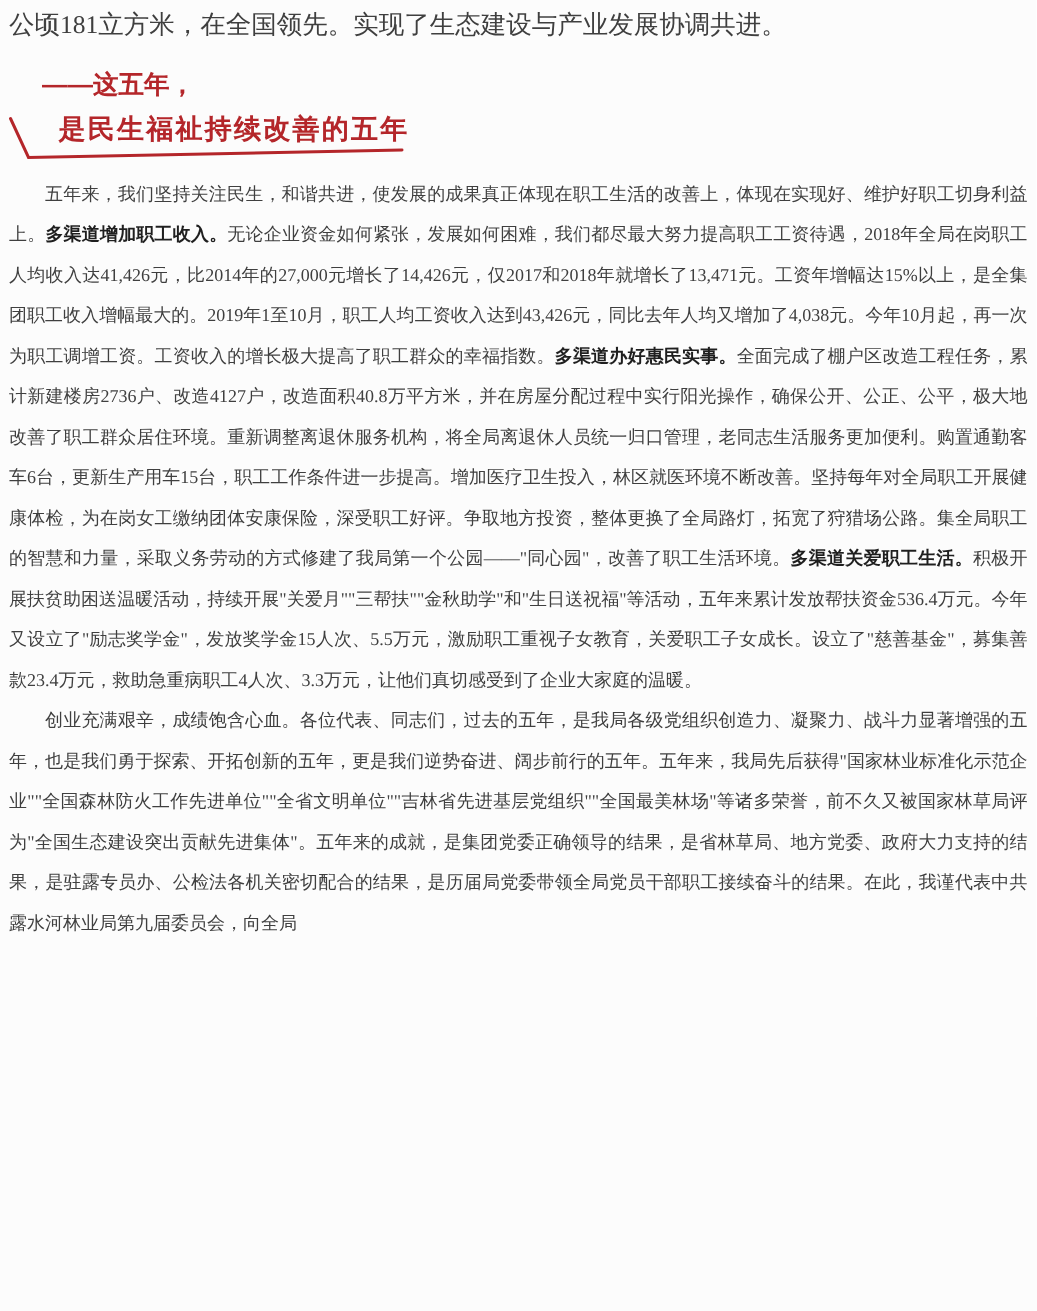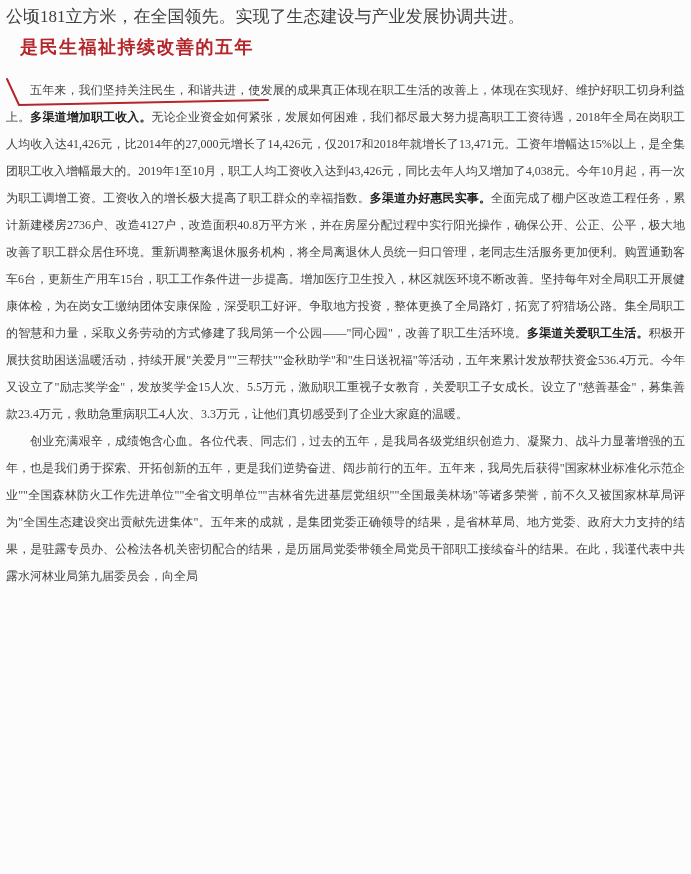--- a/index.html
+++ b/index.html
@@ -28,21 +28,21 @@
   }
   .heading-dash {
     margin: 19px 0 0 28px;
     font-family: "Liberation Sans", "DejaVu Sans", sans-serif;
     font-size: 17px;
     line-height: 20px;
     font-weight: bold;
     color: var(--accent-red);
   }
   .heading-title {
-    margin: 9px 0 0 20px;
+    margin: 9px 0 0 39px;
     font-family: "Liberation Sans", "DejaVu Sans", sans-serif;
     font-size: 18px;
     line-height: 20px;
     font-weight: bold;
     letter-spacing: 1.5px;
     color: var(--accent-red);
   }
   .heading-underline {
     position: absolute;
     left: 0;
@@ -74,20 +74,21 @@
     font-family: "Liberation Sans", "DejaVu Sans", sans-serif;
   }
 </style>
 </head>
 <body>
 
 <div class="page">
 
   <p class="intro-line">公顷181立方米，在全国领先。实现了生态建设与产业发展协调共进。</p>
 
+  <div class="heading-dash">——这五年，</div>
 
   <div class="heading-title">是民生福祉持续改善的五年</div>
 
   <svg class="heading-underline" viewBox="0 0 280 40" xmlns="http://www.w3.org/2000/svg">
     <polyline points="7,7 19,33 268,28"></polyline>
   </svg>
 
   <p class="para para-first"><span>五年来，我们坚持关注民生，和谐共进，使发展的成果真正体现在职工生活的改善上，体现在实现好、维护好职工切身利益上。</span><span class="b">多渠道增加职工收入。</span><span>无论企业资金如何紧张，发展如何困难，我们都尽最大努力提高职工工资待遇，2018年全局在岗职工人均收入达41,426元，比2014年的27,000元增长了14,426元，仅2017和2018年就增长了13,471元。工资年增幅达15%以上，是全集团职工收入增幅最大的。2019年1至10月，职工人均工资收入达到43,426元，同比去年人均又增加了4,038元。今年10月起，再一次为职工调增工资。工资收入的增长极大提高了职工群众的幸福指数。</span><span class="b">多渠道办好惠民实事。</span><span>全面完成了棚户区改造工程任务，累计新建楼房2736户、改造4127户，改造面积40.8万平方米，并在房屋分配过程中实行阳光操作，确保公开、公正、公平，极大地改善了职工群众居住环境。重新调整离退休服务机构，将全局离退休人员统一归口管理，老同志生活服务更加便利。购置通勤客车6台，更新生产用车15台，职工工作条件进一步提高。增加医疗卫生投入，林区就医环境不断改善。坚持每年对全局职工开展健康体检，为在岗女工缴纳团体安康保险，深受职工好评。争取地方投资，整体更换了全局路灯，拓宽了狩猎场公路。集全局职工的智慧和力量，采取义务劳动的方式修建了我局第一个公园——"同心园"，改善了职工生活环境。</span><span class="b">多渠道关爱职工生活。</span><span>积极开展扶贫助困送温暖活动，持续开展"关爱月""三帮扶""金秋助学"和"生日送祝福"等活动，五年来累计发放帮扶资金536.4万元。今年又设立了"励志奖学金"，发放奖学金15人次、5.5万元，激励职工重视子女教育，关爱职工子女成长。设立了"慈善基金"，募集善款23.4万元，救助急重病职工4人次、3.3万元，让他们真切感受到了企业大家庭的温暖。</span></p>
 
   <p class="para"><span>创业充满艰辛，成绩饱含心血。各位代表、同志们，过去的五年，是我局各级党组织创造力、凝聚力、战斗力显著增强的五年，也是我们勇于探索、开拓创新的五年，更是我们逆势奋进、阔步前行的五年。五年来，我局先后获得"国家林业标准化示范企业""全国森林防火工作先进单位""全省文明单位""吉林省先进基层党组织""全国最美林场"等诸多荣誉，前不久又被国家林草局评为"全国生态建设突出贡献先进集体"。五年来的成就，是集团党委正确领导的结果，是省林草局、地方党委、政府大力支持的结果，是驻露专员办、公检法各机关密切配合的结果，是历届局党委带领全局党员干部职工接续奋斗的结果。在此，我谨代表中共露水河林业局第九届委员会，向全局</span></p>

